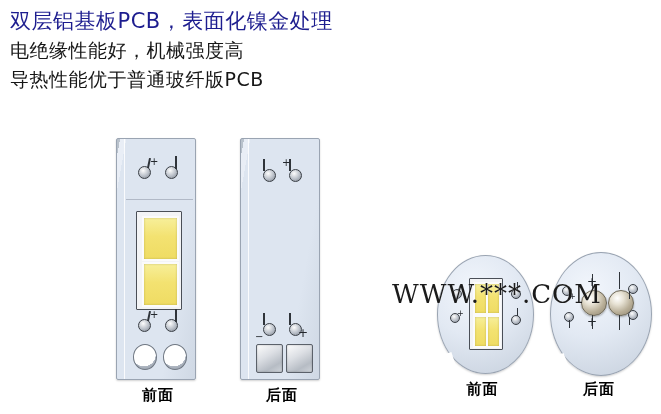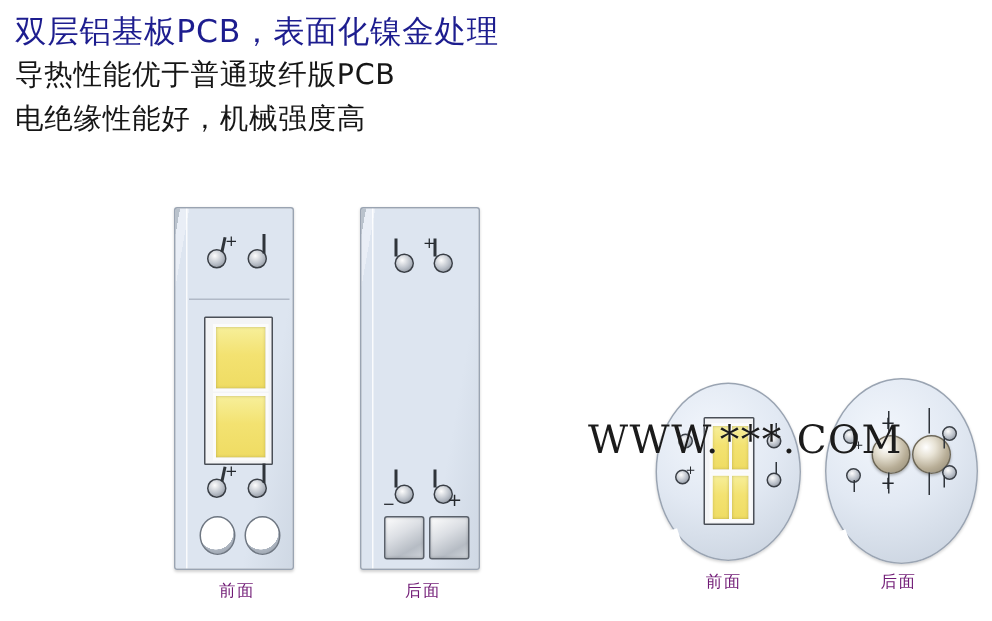--- a/index.html
+++ b/index.html
@@ -15,21 +15,21 @@
   .headings{position:absolute;left:10px;top:6px;width:640px;}
   .h-line{white-space:nowrap;letter-spacing:.5px;}
   .h1{font-size:21px;color:#1d1d8f;line-height:30px;font-weight:400;}
   .h2{font-size:19px;color:#161616;line-height:29px;font-weight:400;}
   .h3{font-size:19px;color:#161616;line-height:29px;font-weight:400;}
 
   
   .board-wrap{position:absolute;}
   .caption{
     position:absolute;width:100%;text-align:center;
-    font-size:11px;color:#701a75;letter-spacing:1px;
+    font-size:15px;color:#000000;letter-spacing:1px;font-weight:bold;
   }
 
   
   .rect-board{
     position:absolute;
     background:linear-gradient(100deg,#b9c2cc 0 3px,#e9eef6 3px 9px,#dde5f0 9px 72%,#cfd8e4 100%);
     border:1px solid #9aa4b2;
     border-radius:2px;
     box-shadow:0 1px 2px rgba(0,0,0,.18);
     overflow:hidden;
@@ -105,22 +105,22 @@
     text-shadow:0 0 1px rgba(255,255,255,.6);
   }
 </style>
 </head>
 <body>
 
 <div class="page">
 
   <div class="headings">
     <div class="h-line h1">双层铝基板PCB，表面化镍金处理</div>
+    <div class="h-line h3">电绝缘性能好，机械强度高</div>
     <div class="h-line h2">导热性能优于普通玻纤版PCB</div>
-    <div class="h-line h3">电绝缘性能好，机械强度高</div>
   </div>
 
   <div class="board-wrap" style="left:108px;top:138px;width:100px;height:272px;">
 
     <div class="rect-board" style="left:8px;top:0;width:78px;height:240px;">
       <div class="rect-seam" style="top:60px;"></div>
 
       <div class="pad pad-sm" style="left:21px;top:27px;"></div>
       <div class="lead" style="left:31px;top:19px;width:1.6px;height:10px;transform:rotate(12deg);"></div>
       <div class="sym" style="left:33px;top:18px;">+</div>

